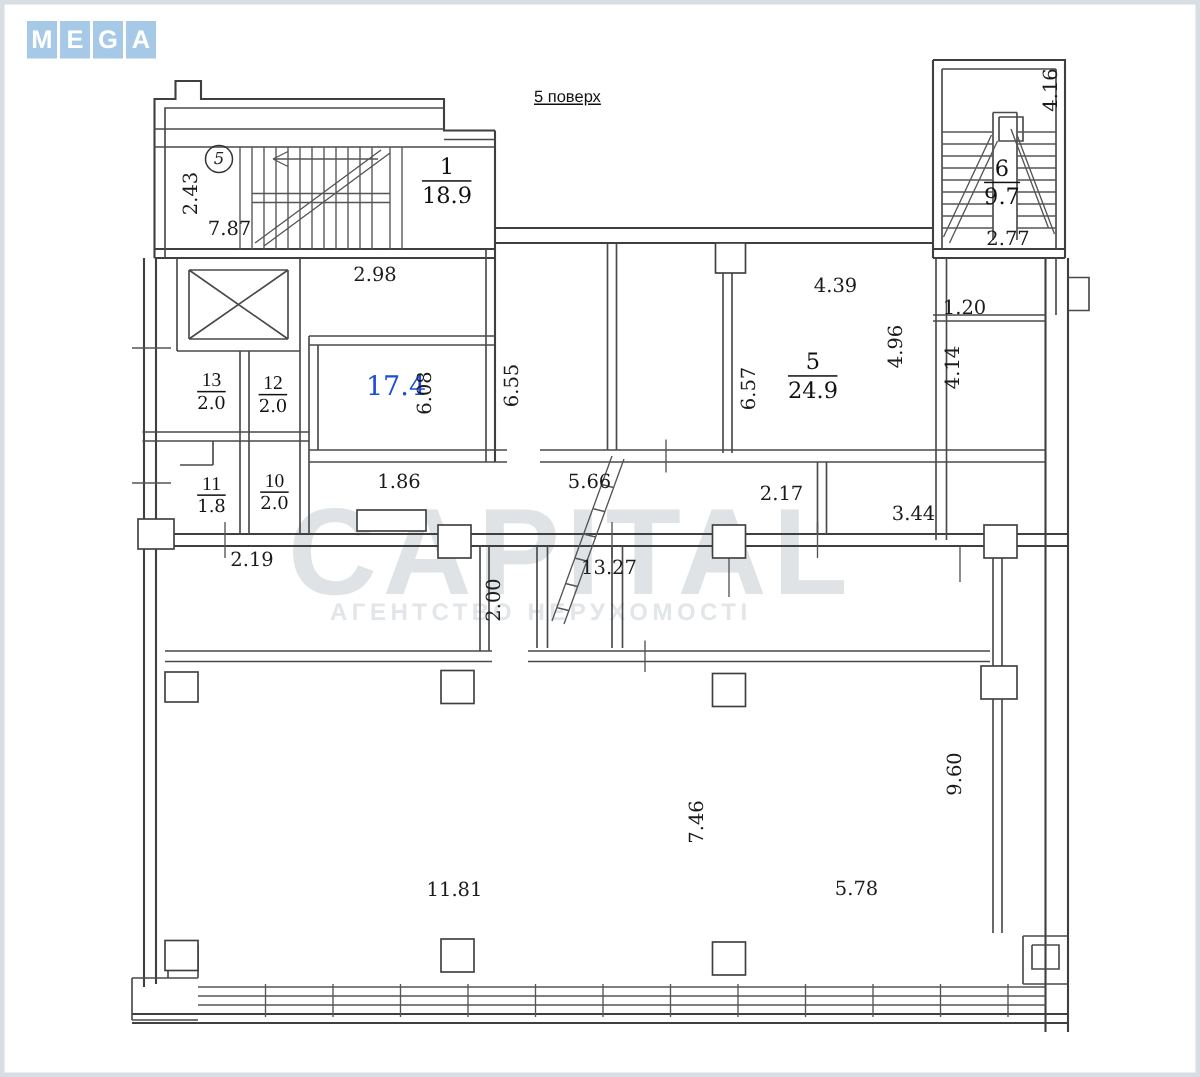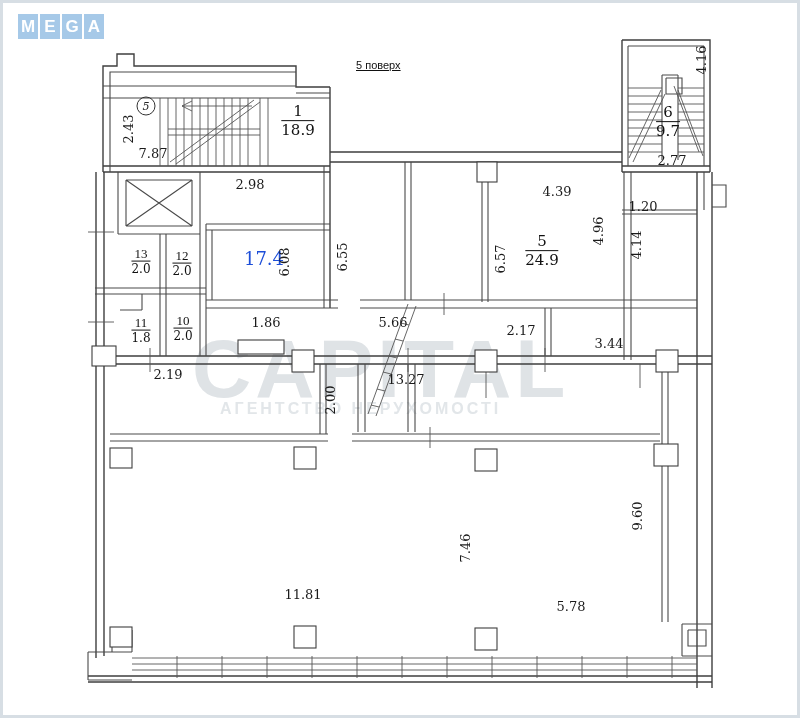--- a/index.html
+++ b/index.html
@@ -196,16 +196,16 @@
   <div class="dim rot" style="left:636px;top:245px">4.14</div>
   <div class="dim" style="left:266px;top:322px">1.86</div>
   <div class="dim" style="left:393px;top:322px">5.66</div>
   <div class="dim" style="left:521px;top:330px">2.17</div>
   <div class="dim" style="left:609px;top:343px">3.44</div>
   <div class="dim" style="left:168px;top:374px">2.19</div>
   <div class="dim" style="left:406px;top:379px">13.27</div>
   <div class="dim rot" style="left:330px;top:400px">2.00</div>
   <div class="dim" style="left:303px;top:594px">11.81</div>
   <div class="dim rot" style="left:465px;top:548px">7.46</div>
-  <div class="dim" style="left:571px;top:606px">5.78</div>
+  <div class="dim" style="left:571px;top:593px">5.78</div>
   <div class="dim rot" style="left:637px;top:516px">9.60</div>
 
 </div>
 
 </body></html>

